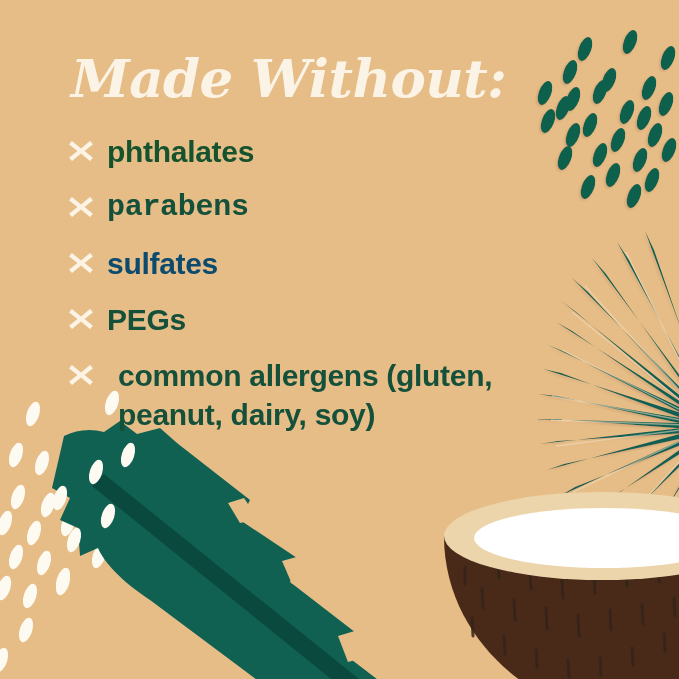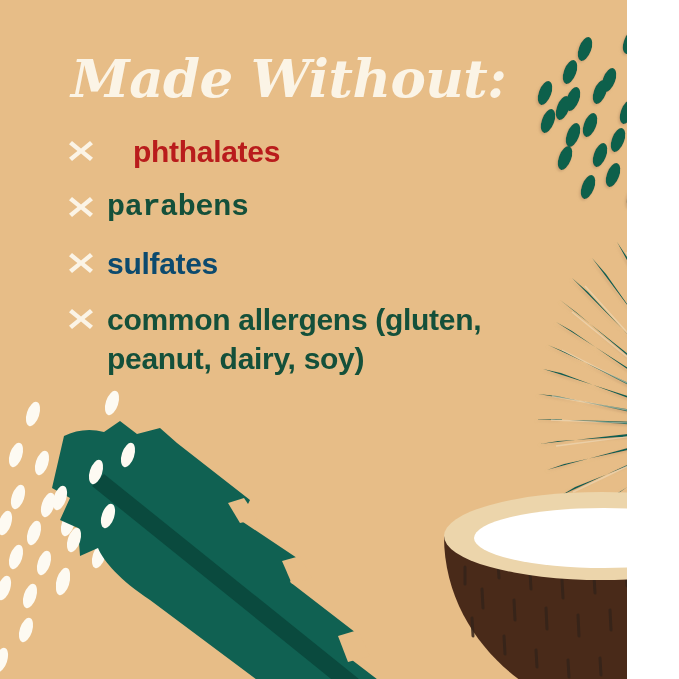--- a/index.html
+++ b/index.html
@@ -3,21 +3,21 @@
 <meta charset="utf-8">
 <title>Made Without</title>
 <style>
   html, body {
     margin: 0;
     padding: 0;
     background: #ffffff;
   }
   #canvas {
     position: relative;
-    width: 627px;
+    width: 679px;
     height: 679px;
     overflow: hidden;
     background: #e7bd87;
     font-family: "Liberation Sans", sans-serif;
   }
 
   
   .deco-layer {
     position: absolute;
     left: 0;
@@ -47,21 +47,21 @@
     position: absolute;
     left: 68px;
     top: 132px;
     width: 520px;
   }
   .row {
     display: flex;
     align-items: flex-start;
     margin-bottom: 17px;
   }
-  .row:last-child { margin-bottom: 12px; }
+  .row:last-child { margin-bottom: 12px; gap: 11px; }
 
   .x-icon {
     flex: 0 0 auto;
     width: 26px;
     height: 26px;
     margin-top: 6px;
     margin-right: 13px;
   }
   .x-icon svg { display: block; }
 
@@ -258,41 +258,49 @@
   <div id="headline" style="color: rgb(251, 244, 230);">Made Without:</div>
 
   <div id="list">
 
     <div class="row">
       <span class="x-icon">
         <svg viewBox="0 0 26 26" width="26" height="26" xmlns="http://www.w3.org/2000/svg">
           <path d="M4 3 L13 10.6 L22 3 L25 6.3 L16.6 13 L25 19.7 L22 23 L13 15.4 L4 23 L1 19.7 L9.4 13 L1 6.3 Z" fill="#fbf4e6"></path>
         </svg>
       </span>
-      <span class="row-label" style="color: #b91c1c; margin-left: 26px;">phthalates</span>
+      <span class="row-label" style="color: #14532d;">phthalates</span>
     </div>
 
     <div class="row">
       <span class="x-icon">
         <svg viewBox="0 0 26 26" width="26" height="26" xmlns="http://www.w3.org/2000/svg">
           <path d="M4 3 L13 10.6 L22 3 L25 6.3 L16.6 13 L25 19.7 L22 23 L13 15.4 L4 23 L1 19.7 L9.4 13 L1 6.3 Z" fill="#fbf4e6"></path>
         </svg>
       </span>
       <span class="row-label" style="color: rgb(20, 80, 58); font-family: Liberation Mono, monospace;">parabens</span>
     </div>
 
     <div class="row">
       <span class="x-icon">
         <svg viewBox="0 0 26 26" width="26" height="26" xmlns="http://www.w3.org/2000/svg">
           <path d="M4 3 L13 10.6 L22 3 L25 6.3 L16.6 13 L25 19.7 L22 23 L13 15.4 L4 23 L1 19.7 L9.4 13 L1 6.3 Z" fill="#fbf4e6"></path>
         </svg>
       </span>
       <span class="row-label" style="color: #0c4a6e;">sulfates</span>
     </div>
 
+    <div class="row">
+      <span class="x-icon">
+        <svg viewBox="0 0 26 26" width="26" height="26" xmlns="http://www.w3.org/2000/svg">
+          <path d="M4 3 L13 10.6 L22 3 L25 6.3 L16.6 13 L25 19.7 L22 23 L13 15.4 L4 23 L1 19.7 L9.4 13 L1 6.3 Z" fill="#fbf4e6"></path>
+        </svg>
+      </span>
+      <span class="row-label" style="color: rgb(20, 80, 58);">PEGs</span>
+    </div>
 
     <div class="row">
       <span class="x-icon">
         <svg viewBox="0 0 26 26" width="26" height="26" xmlns="http://www.w3.org/2000/svg">
           <path d="M4 3 L13 10.6 L22 3 L25 6.3 L16.6 13 L25 19.7 L22 23 L13 15.4 L4 23 L1 19.7 L9.4 13 L1 6.3 Z" fill="#fbf4e6"></path>
         </svg>
       </span>
       <span class="row-label" style="color: rgb(20, 80, 58);">common allergens (gluten, peanut, dairy, soy)</span>
     </div>
 

